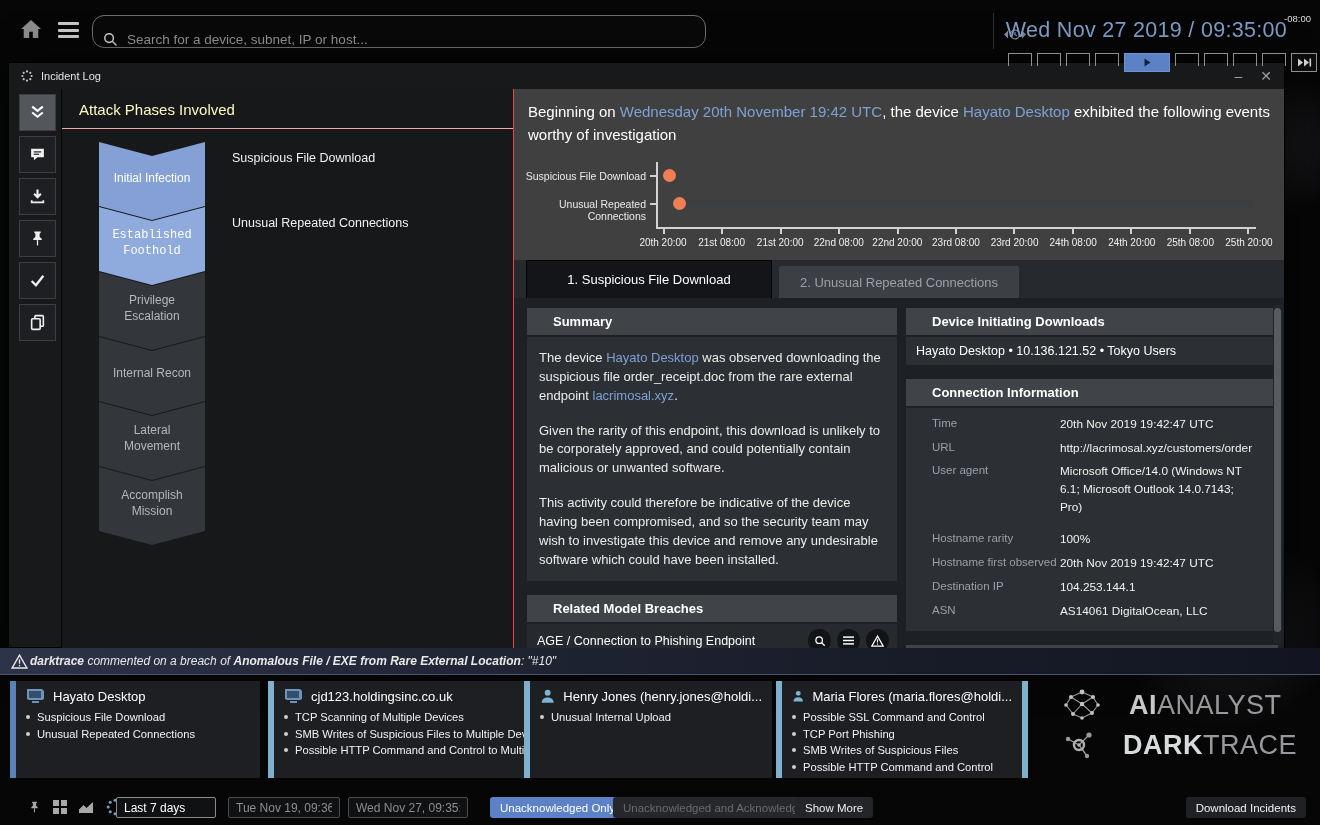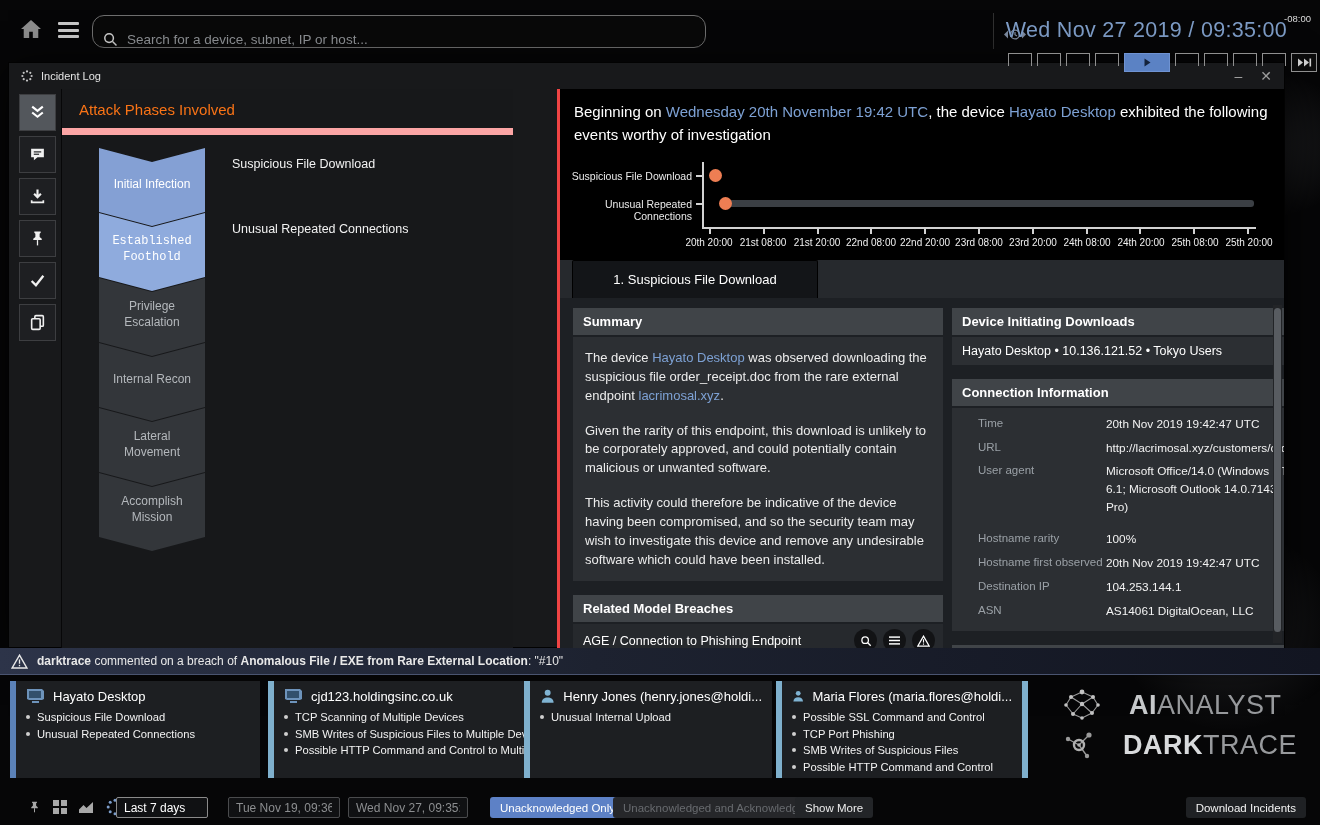--- a/index.html
+++ b/index.html
@@ -54,35 +54,35 @@
   .win-body { display:flex; height:559px; }
 
   
   .icon-rail { width:52px; }
   .rail-btn { width:37px; height:37px; margin:5px 0 5px 10px; background:#1e1f22;
     border:1px solid #3d3e41; display:flex; align-items:center; justify-content:center; cursor:pointer; }
   .rail-btn.active { background:#53575c; }
 
   
   .phase-panel { width:452px; border-left:1px solid #070708; padding-top:8px; position:relative; background:#17181a; }
-  .phase-title { font-size:15px; color:#f97316; padding:4px 0 10px 17px; border-bottom:7px solid #fca5a5; }
+  .phase-title { font-size:15px; color:#fef9c3; padding:4px 0 10px 17px; border-bottom:1px solid #fca5a5; }
   .chevron-zone { position:relative; margin:13px 0 0 37px; }
   .chevron { width:106px; height:78px; margin-bottom:-13px;
     clip-path:polygon(0 0,50% 14px,100% 0,100% calc(100% - 14px),50% 100%,0 calc(100% - 14px));
     display:flex; align-items:center; justify-content:center; text-align:center; }
   .chevron span { display:block; width:80px; font-size:12px; line-height:1.32; padding-bottom:4px; }
   .chevron.on  { background:#84a0d4; color:#fff; }
   .chevron.on2 { background:#8fabdd; color:#fff;font-family:Liberation Mono, monospace; }
   .chevron.off { background:#33363a; color:#b4b8bc; }
   .phase-event { position:absolute; left:133px; font-size:12.5px; color:#f2f2f2; white-space:nowrap; }
   .phase-event.e0 { top:9px; } .phase-event.e1 { top:74px; }
 
   
-  .detail-panel { flex:1; border-left:3px solid #ef4444; background:#000000;
-    display:flex; flex-direction:column; overflow:hidden; position:relative;margin-left:44px; }
+  .detail-panel { flex:1; border-left:1px solid #ef4444; background:#404040;
+    display:flex; flex-direction:column; overflow:hidden; position:relative; }
   .intro { margin:12px 10px 0 14px; font-size:15px; line-height:1.5; color:#fff; max-width:762px; }
   .link { color:#7da1d4; cursor:pointer; }
 
   .timeline { position:relative; height:96px; margin-top:10px; flex:none; }
   .tl-label { position:absolute; width:132px; text-align:right; font-size:10.5px; color:#eaeaea; }
   .tl-label.l0 { top:14px; } .tl-label.l1 { top:42px; }
   .tl-plot { position:absolute; left:142px; right:28px; top:0; height:96px; }
   .axis-v { position:absolute; left:0; top:6px; height:65px; width:2px; background:#d2d2d2; }
   .rtick { position:absolute; left:-6px; width:6px; height:2px; background:#d2d2d2; }
   .rtick.r0 { top:19px; } .rtick.r1 { top:47px; }
@@ -99,21 +99,21 @@
   .tab-strip { margin-top:8px; height:38px; background:#26292d; display:flex; padding-left:12px; flex:none; }
   .tab { display:flex; align-items:center; justify-content:center; font-size:13px;
     border-radius:2px 2px 0 0; cursor:pointer; }
   .tab.active { width:246px; height:38px; background:#131518; color:#fff; border:1px solid #000; border-bottom:none; }
   .tab.inactive { width:240px; height:32px; margin-top:6px; margin-left:7px; background:#3c4045; color:#9aa1a8; }
 
   .tab-content { flex:1; background:#1d2024; display:flex; padding:10px 0 0 13px; overflow:hidden; }
   .col-left { width:370px; flex:none; }
   .col-right { width:372px; flex:none; margin-left:9px; }
   .panel { margin-bottom:14px; }
-  .panel-header { background:#404448; color:#fff; font-size:13px; font-weight:bold; padding:6px 10px; }
+  .panel-header { background:#404448; color:#fff; font-size:13px; font-weight:bold; padding:6px 26px; }
   .summary-body { background:#2c2f33; margin-top:2px; padding:12px; font-size:13px; line-height:1.45; color:#ececec; }
   .summary-body p { margin:0 0 16px; } .summary-body p:last-child { margin-bottom:0; }
 
   .related-row { display:flex; align-items:center; background:#26292d; margin-top:2px;
     padding:5px 8px 5px 10px; font-size:12.5px; color:#fff; }
   .row-actions { margin-left:auto; display:flex; gap:6px; }
   .action-btn { width:23px; height:23px; border-radius:50%; background:#121315;
     display:flex; align-items:center; justify-content:center; cursor:pointer; }
 
   .info-row { background:#2c2f33; margin-top:2px; padding:7px 10px; font-size:12.5px; color:#fff; }
@@ -125,21 +125,21 @@
   .kv.gap { margin-top:9px; }
 
   .vscroll { position:absolute; right:2px; top:216px; bottom:5px; width:9px; background:#222427; }
   .vscroll .thumb { position:absolute; left:1px; right:1px; top:3px; height:96%; background:#585c61; border-radius:4px; cursor:pointer; }
 
   
   .notif { position:absolute; left:0; top:648px; width:100%; height:27px; z-index:4;
     display:flex; align-items:center;
     background:linear-gradient(90deg,#2d3449 0%,#1d2230 45%,#121521 100%);
     border-bottom:1px solid #4a5470; }
-  .notif-text { margin-left:9px; font-size:12px; color:#e8e8e8; }
+  .notif-text { margin-left:2px; font-size:12px; color:#e8e8e8;font-style:italic; }
   .notif-text b { font-weight:bold; }
 
   
   .cards { position:absolute; left:0; top:681px; width:100%; height:97px; z-index:4; }
   .card { position:absolute; top:0; height:97px; display:flex; cursor:pointer; }
   .card.c0 { left:10px;  width:250px; } .card.c1 { left:268px; width:284px; }
   .card.c2 { left:524px; width:248px; } .card.c3 { left:776px; width:246px; }
   .card-accent { width:6px; flex:none; }
   .card-main { flex:1; background:#1d1f22; padding:7px 10px 0; overflow:hidden; }
   .card-title { display:flex; align-items:center; gap:8px; font-size:13px; color:#fff;
@@ -155,21 +155,21 @@
   .brand-text b { color:#c6c8ca; font-weight:bold; }
   .brand-row.dt .brand-text b { color:#d8dadc; }
 
   
   .toolbar { position:absolute; left:0; bottom:0; width:100%; height:35px; z-index:4; }
   .tb-icon { position:absolute; top:10px; cursor:pointer; }
   .tb-pin { left:28px; } .tb-grid { left:53px; } .tb-chart { left:78px; } .tb-ai { left:106px; top:8px; }
   .tb-input { position:absolute; top:7px; height:21px; background:#101113; border:1px solid #8a8a8a;
     border-radius:2px; color:#fff; font-size:12px; padding:0 7px; font-family:inherit; outline:none; }
   .tb-input.dim { border-color:#4a4b4d; color:#8c8e90; }
-  .in-range { left:116px; width:92px; } .in-from { left:228px; width:112px; } .in-to { left:348px; width:120px; }
+  .in-range { left:116px; width:100px; } .in-from { left:228px; width:112px; } .in-to { left:348px; width:120px; }
   .tb-btn { position:absolute; top:7px; height:21px; display:flex; align-items:center;
     padding:0 10px; border-radius:3px; font-size:11.5px; cursor:pointer; white-space:nowrap; }
   .btn-unack { left:490px; background:#5d81c6; color:#fff; }
   .btn-both  { left:613px; background:#26272a; color:#686b6f; }
   .btn-more  { left:795px; background:#232528; color:#ececec; }
   .btn-dl    { right:14px; background:#1f2124; color:#f2f2f2; }
 </style>
 </head>
 <body>
 
@@ -376,20 +376,21 @@
                 </b>
               <b>
                   <span>25th 20:00</span>
                 </b>
             </div>
           </div>
         </div>
 
         <div class="tab-strip">
           <div class="tab active">1. Suspicious File Download</div>
+          <div class="tab inactive">2. Unusual Repeated Connections</div>
         </div>
 
         <div class="tab-content">
           <div class="col-left">
             <div class="panel">
               <div class="panel-header">Summary</div>
               <div class="summary-body">
                 <p><span>The device </span><span class="link">Hayato Desktop</span><span> was observed downloading the suspicious file order_receipt.doc from the rare external endpoint </span><span class="link">lacrimosal.xyz</span><span>.</span></p>
                 <p>Given the rarity of this endpoint, this download is unlikely to be corporately approved, and could potentially contain malicious or unwanted software.</p>
                 <p>This activity could therefore be indicative of the device having been compromised, and so the security team may wish to investigate this device and remove any undesirable software which could have been installed.</p>

